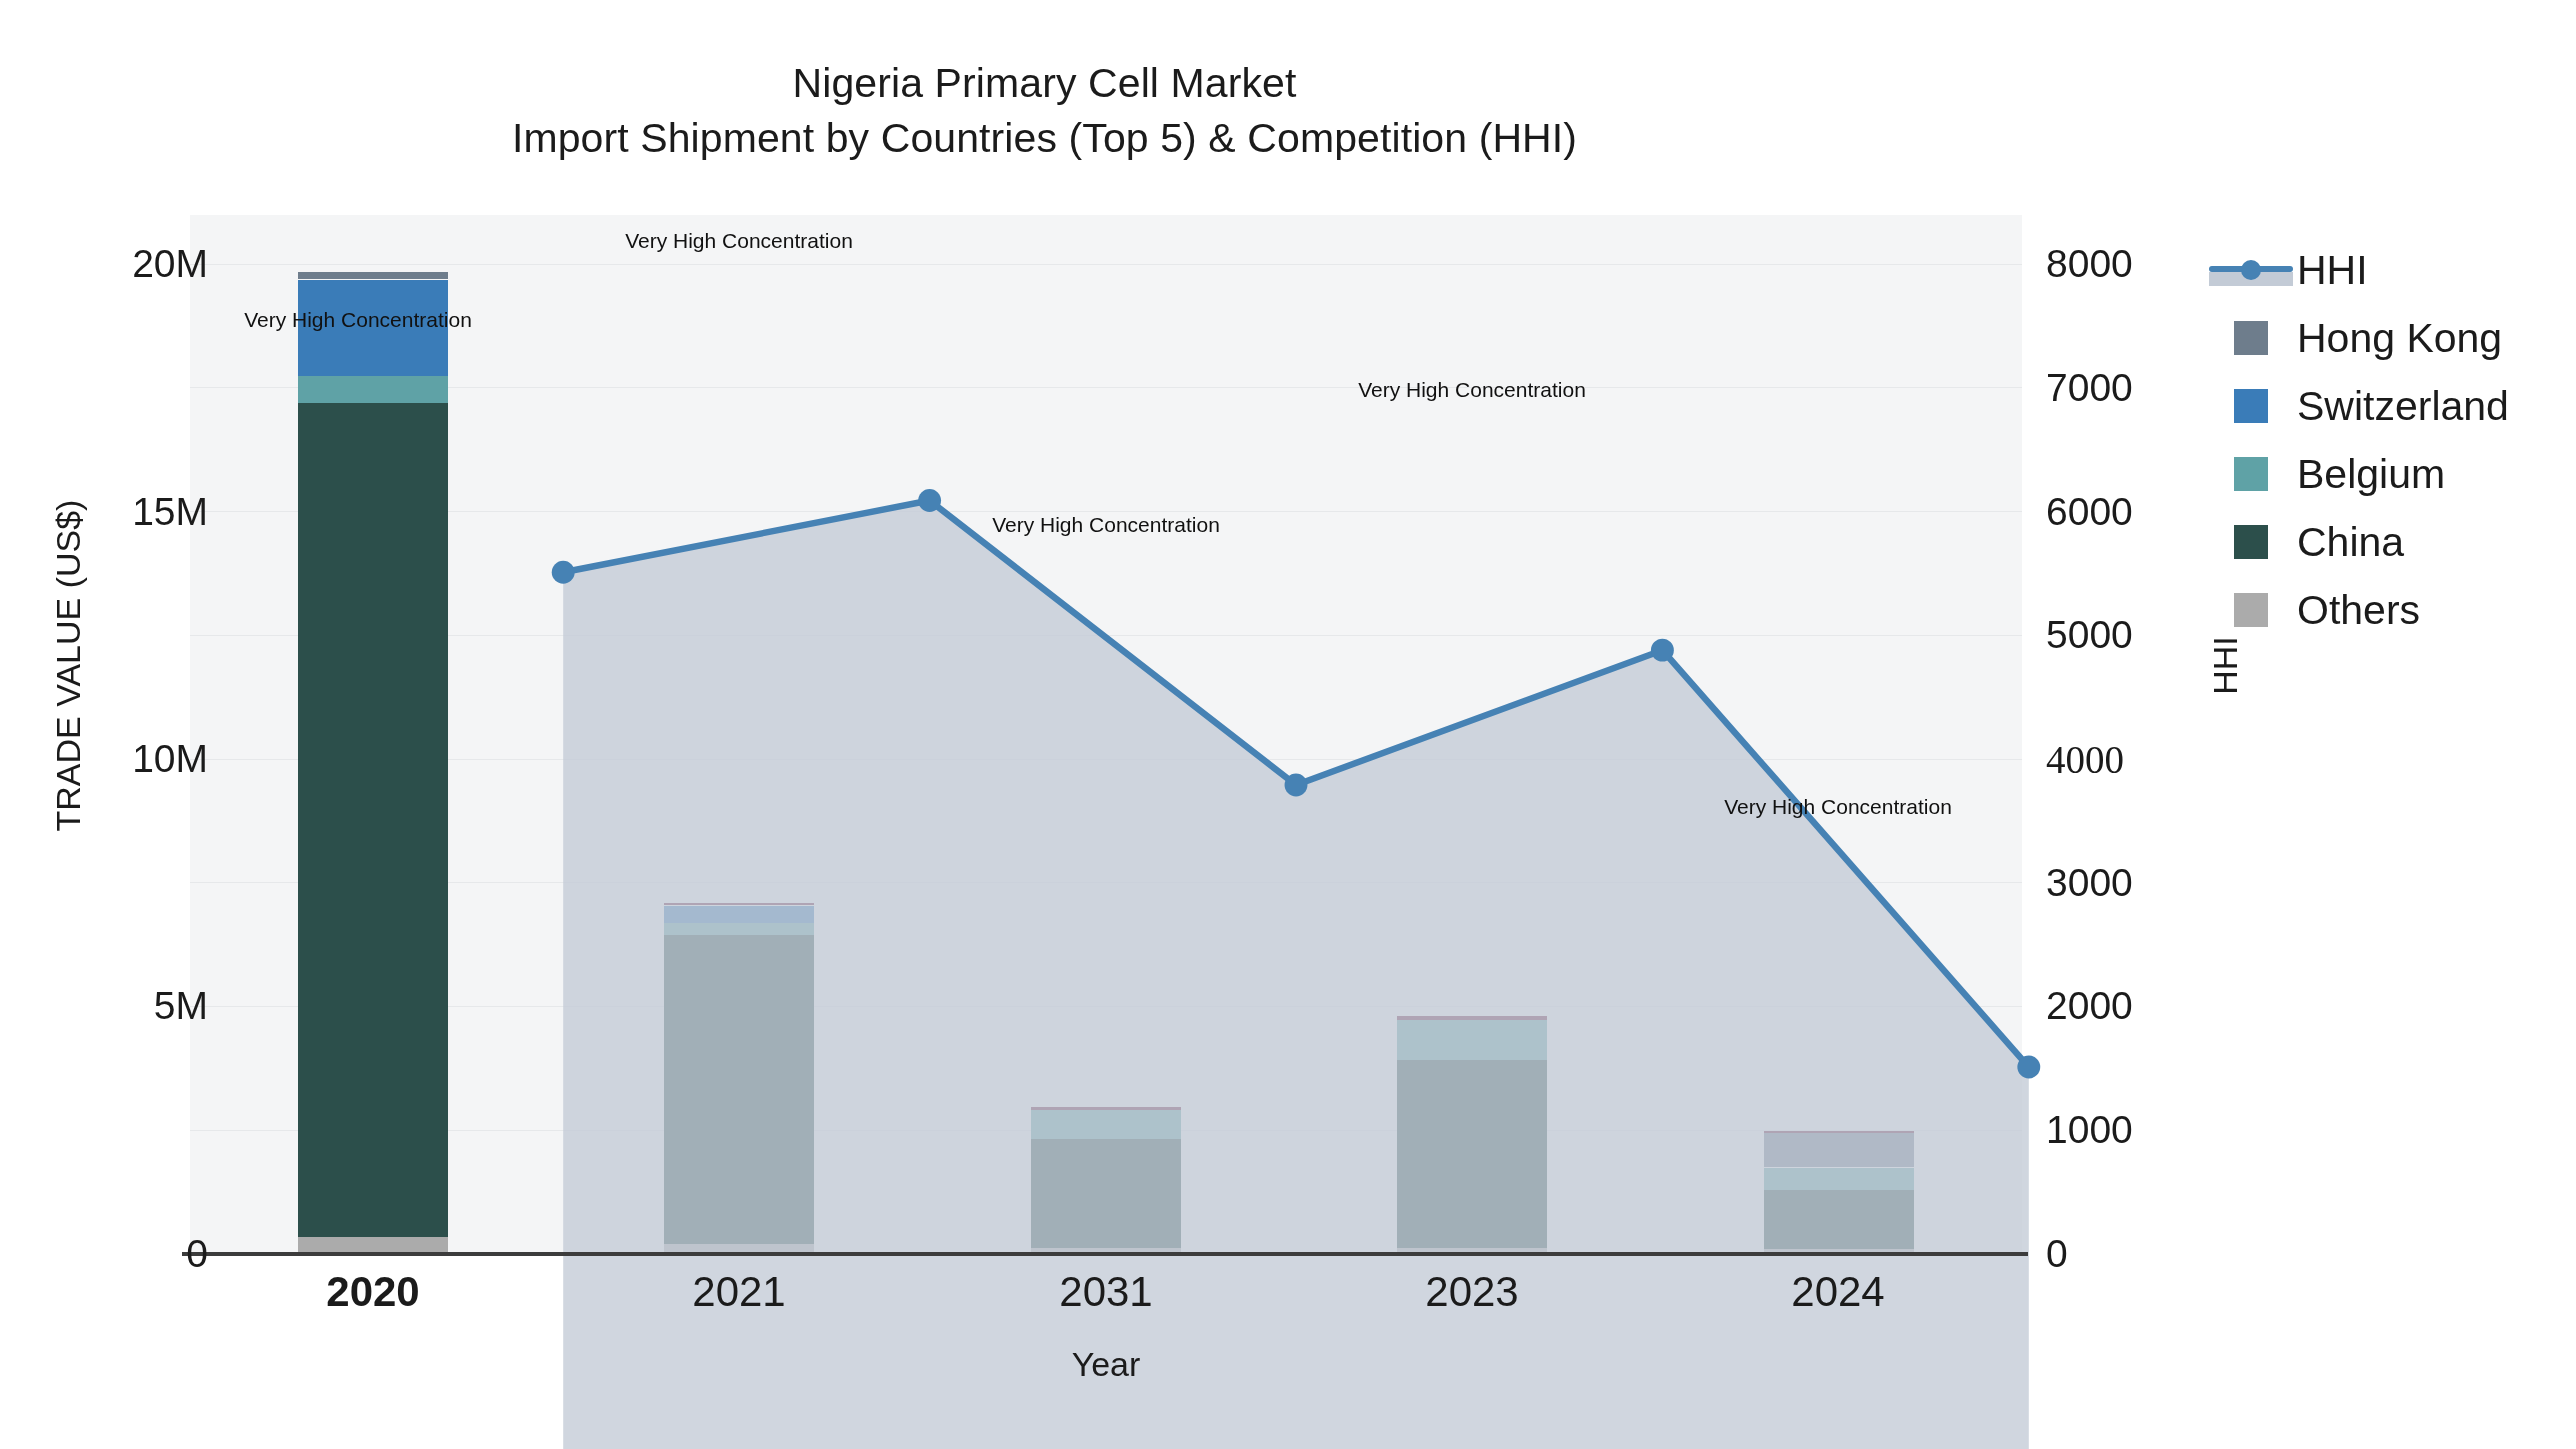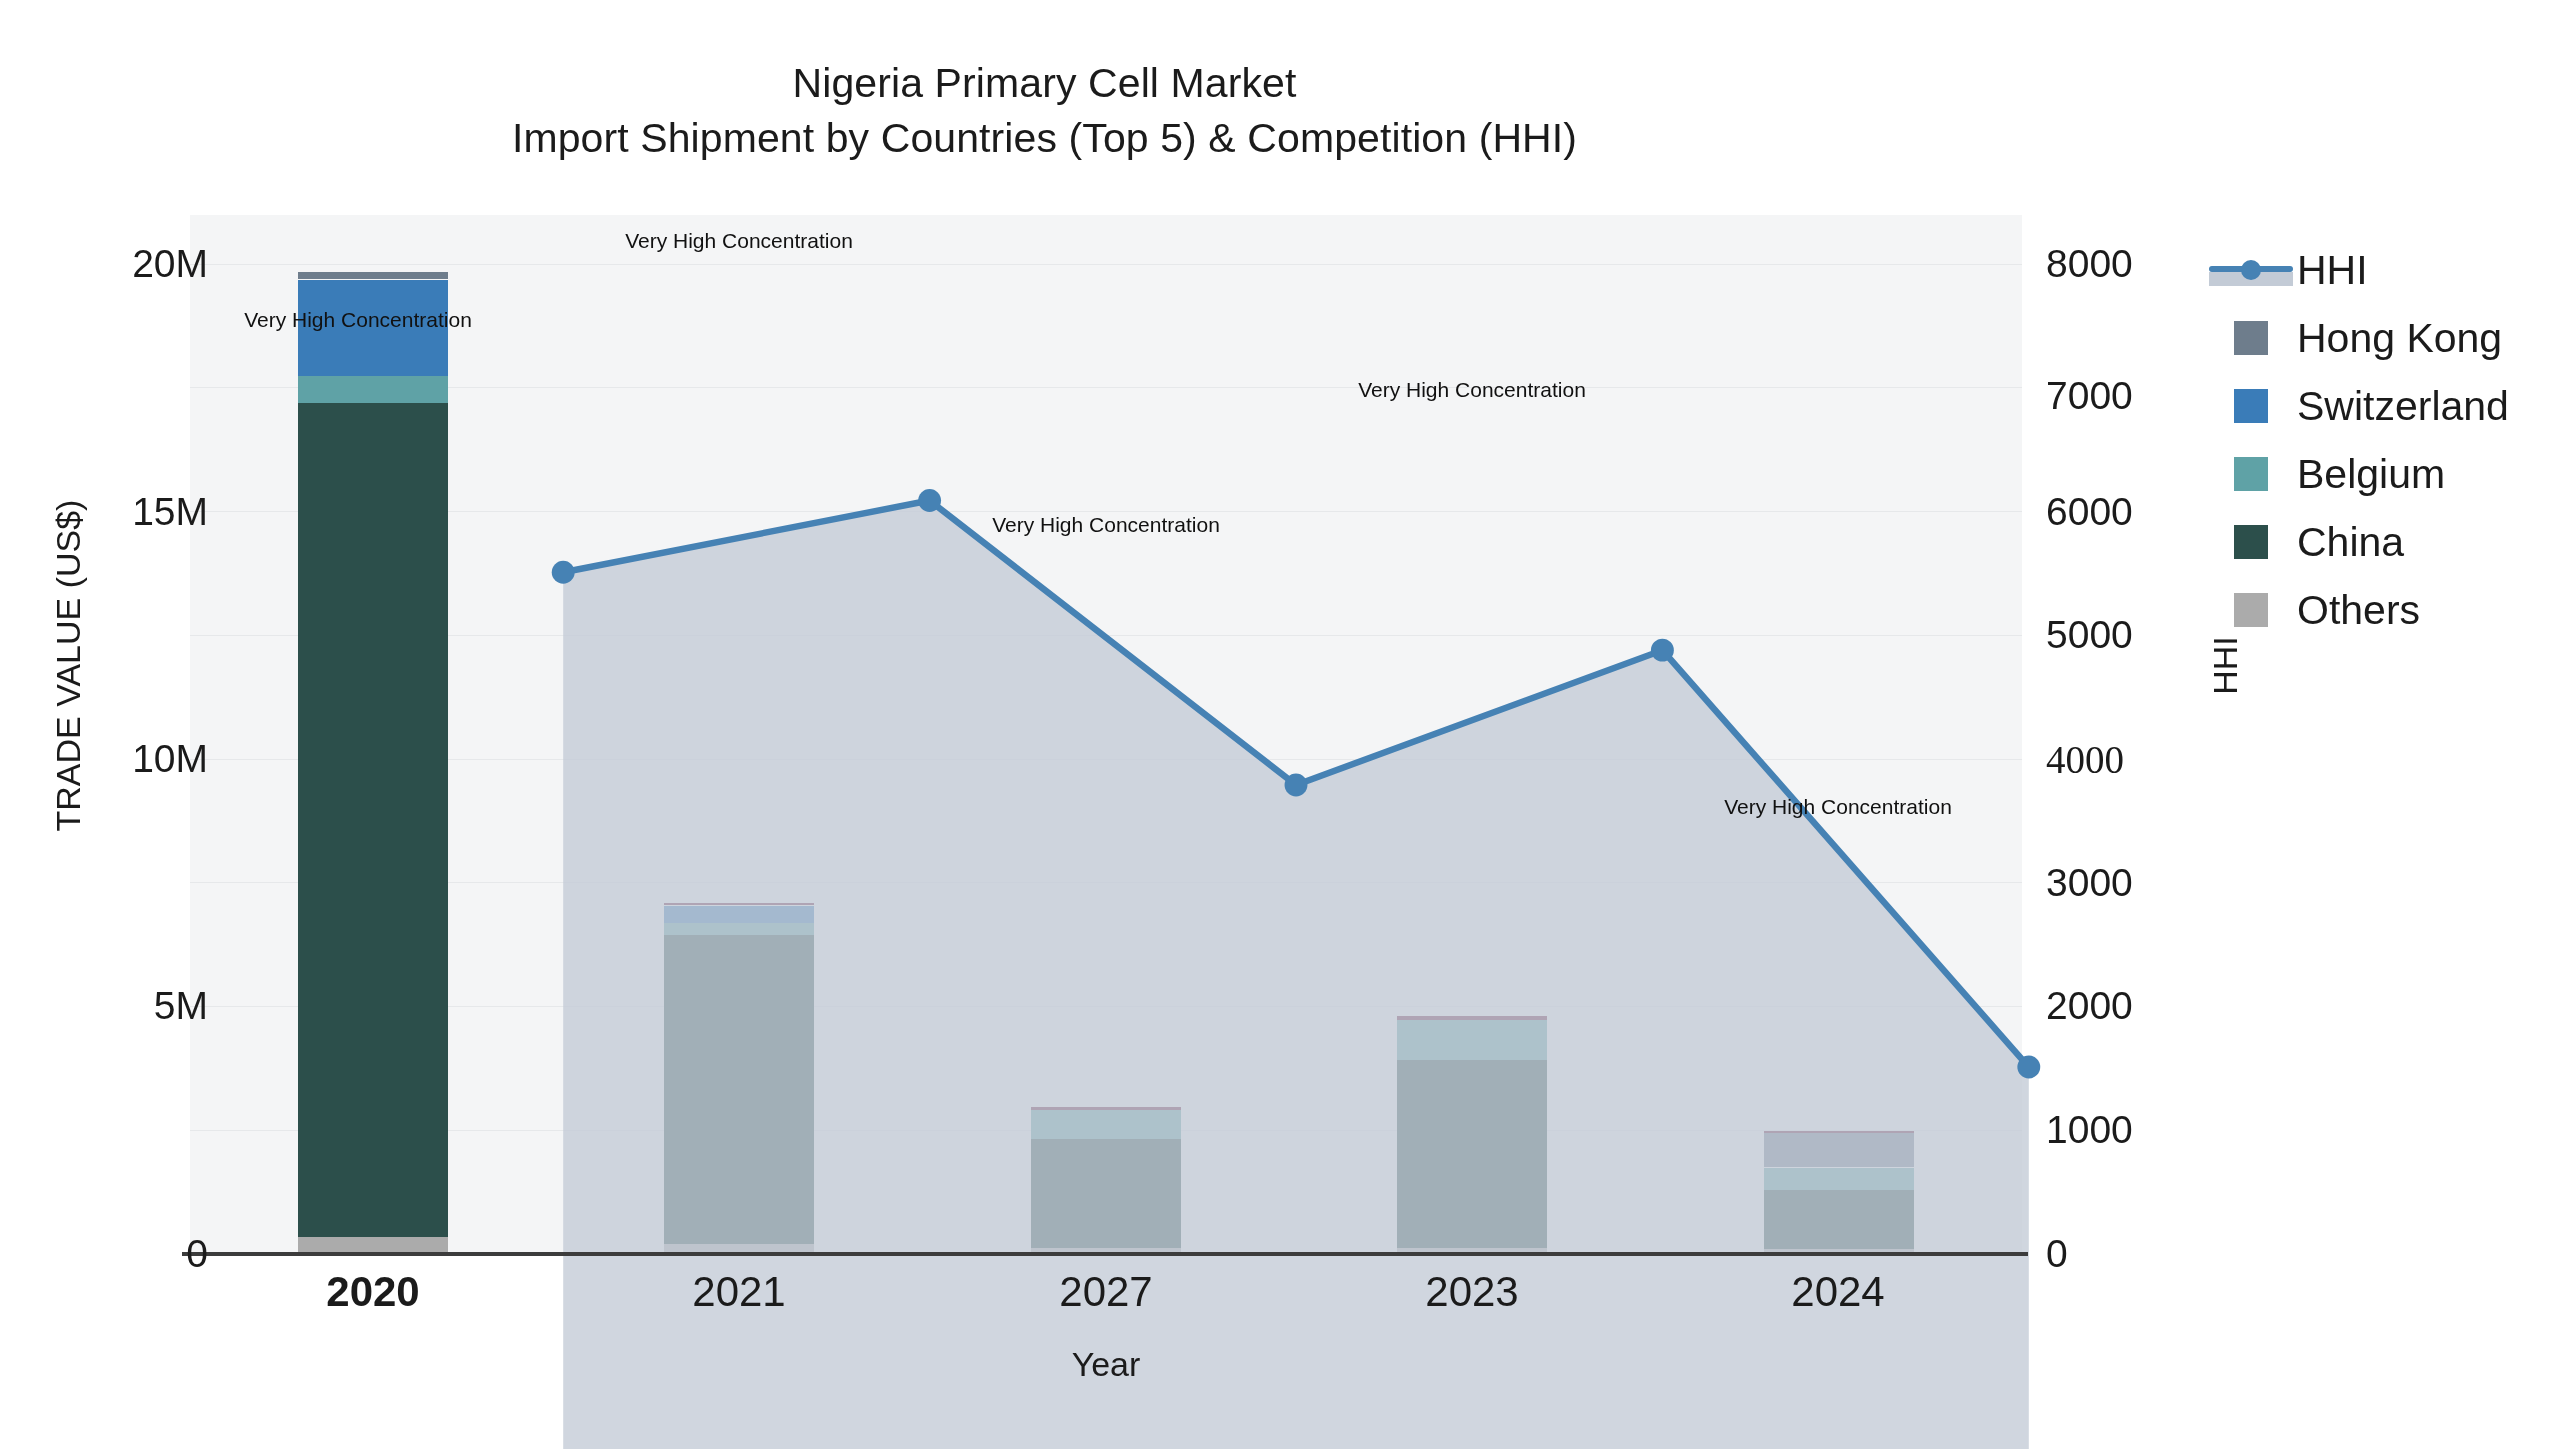--- a/index.html
+++ b/index.html
@@ -215,29 +215,29 @@
   <div id="ylabel-left">TRADE VALUE (US$)</div>
 
   <div id="yticks-right">
       <div class="ytick-right" style="top: 1254px;">0</div>
       <div class="ytick-right" style="top: 1130px;">1000</div>
       <div class="ytick-right" style="top: 1006px;">2000</div>
       <div class="ytick-right" style="top: 883px;">3000</div>
       <div class="ytick-right" style="top: 759px; font-family: Liberation Serif, serif;">4000</div>
       <div class="ytick-right" style="top: 635px;">5000</div>
       <div class="ytick-right" style="top: 512px;">6000</div>
-      <div class="ytick-right" style="top: 396px;">7000</div>
+      <div class="ytick-right" style="top: 388px;">7000</div>
       <div class="ytick-right" style="top: 264px;">8000</div>
     </div>
   <div id="ylabel-right">HHI</div>
 
   <div id="xticks">
       <div class="xtick" style="left: 373px; font-weight: bold;">2020</div>
       <div class="xtick" style="left: 739px;">2021</div>
-      <div class="xtick" style="left: 1106px;">2027</div>
+      <div class="xtick" style="left: 1106px;">2031</div>
       <div class="xtick" style="left: 1472px;">2023</div>
       <div class="xtick" style="left: 1838px;">2024</div>
     </div>
   <div id="xlabel">Year</div>
 
   <div id="annotations">
       <div class="annot" style="left: 358px; top: 320px;">Very High Concentration</div>
       <div class="annot" style="left: 739px; top: 241px;">Very High Concentration</div>
       <div class="annot" style="left: 1106px; top: 525px;">Very High Concentration</div>
       <div class="annot" style="left: 1472px; top: 390px;">Very High Concentration</div>

